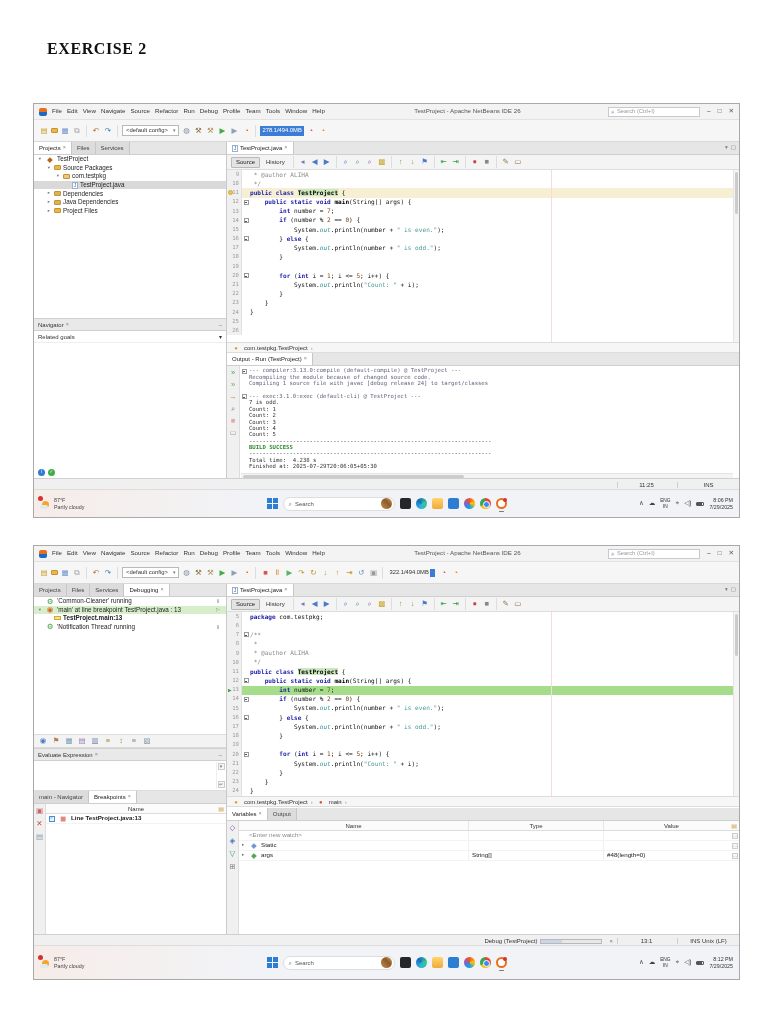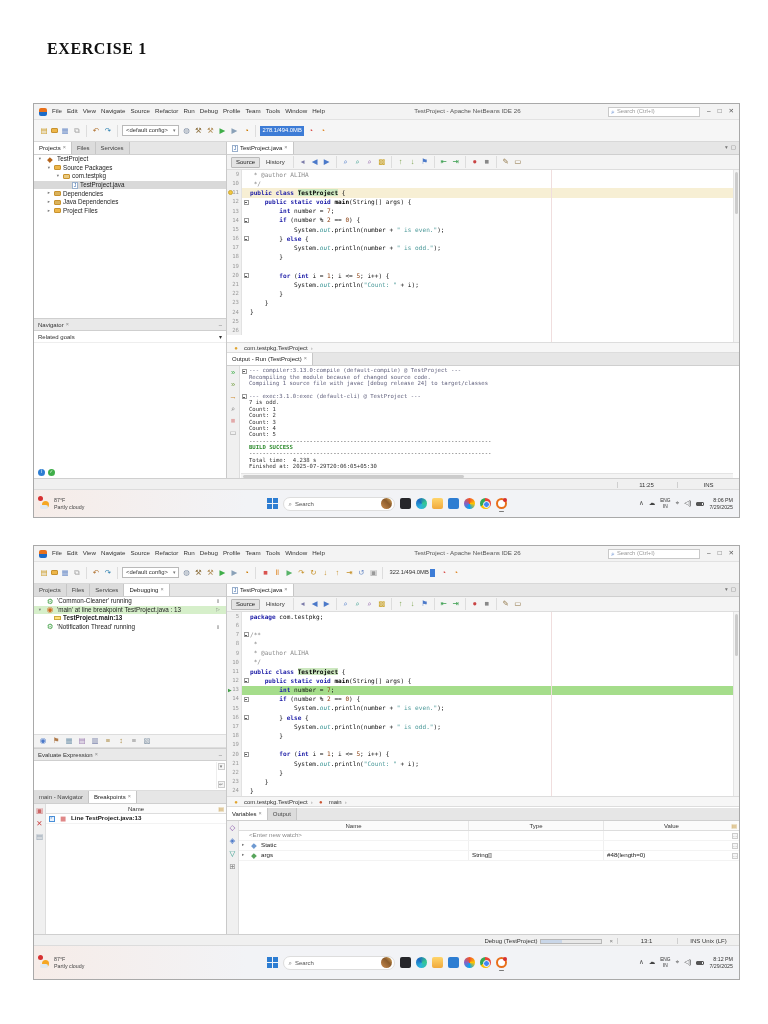--- a/index.html
+++ b/index.html
@@ -216,21 +216,21 @@
   .vcell.t{width:27%;}
   .vcell.v{width:27%;border-right:none;position:relative;}
   .vrow .exp{width:5px;color:#777;font-size:4.5px;}
   .vrow.watch .vcell.n{color:#8a8a8a;}
   .mini{position:absolute;right:1px;width:6px;height:6px;border:1px solid #ccc;background:#f6f6f6;
         display:inline-flex;align-items:center;justify-content:center;font-size:4px;color:#777;}
 </style>
 </head>
 <body>
 
-<div class="heading">EXERCISE 1</div>
+<div class="heading">EXERCISE 2</div>
 
 <div class="shot" id="shot1">
   <div class="titlebar">
     <span class="nb-logo"></span>
     <div class="menus">
         <span class="menu-item">File</span>
         <span class="menu-item">Edit</span>
         <span class="menu-item">View</span>
         <span class="menu-item">Navigate</span>
         <span class="menu-item">Source</span>

